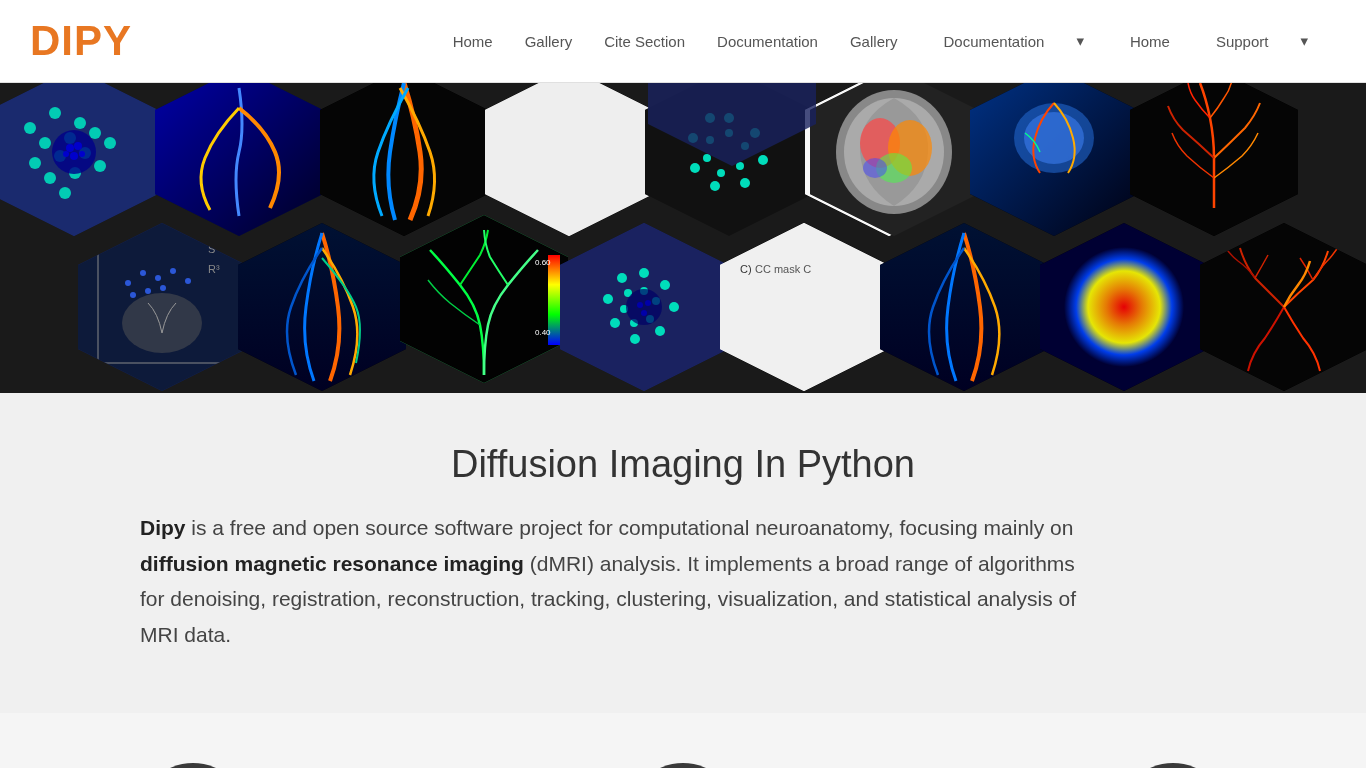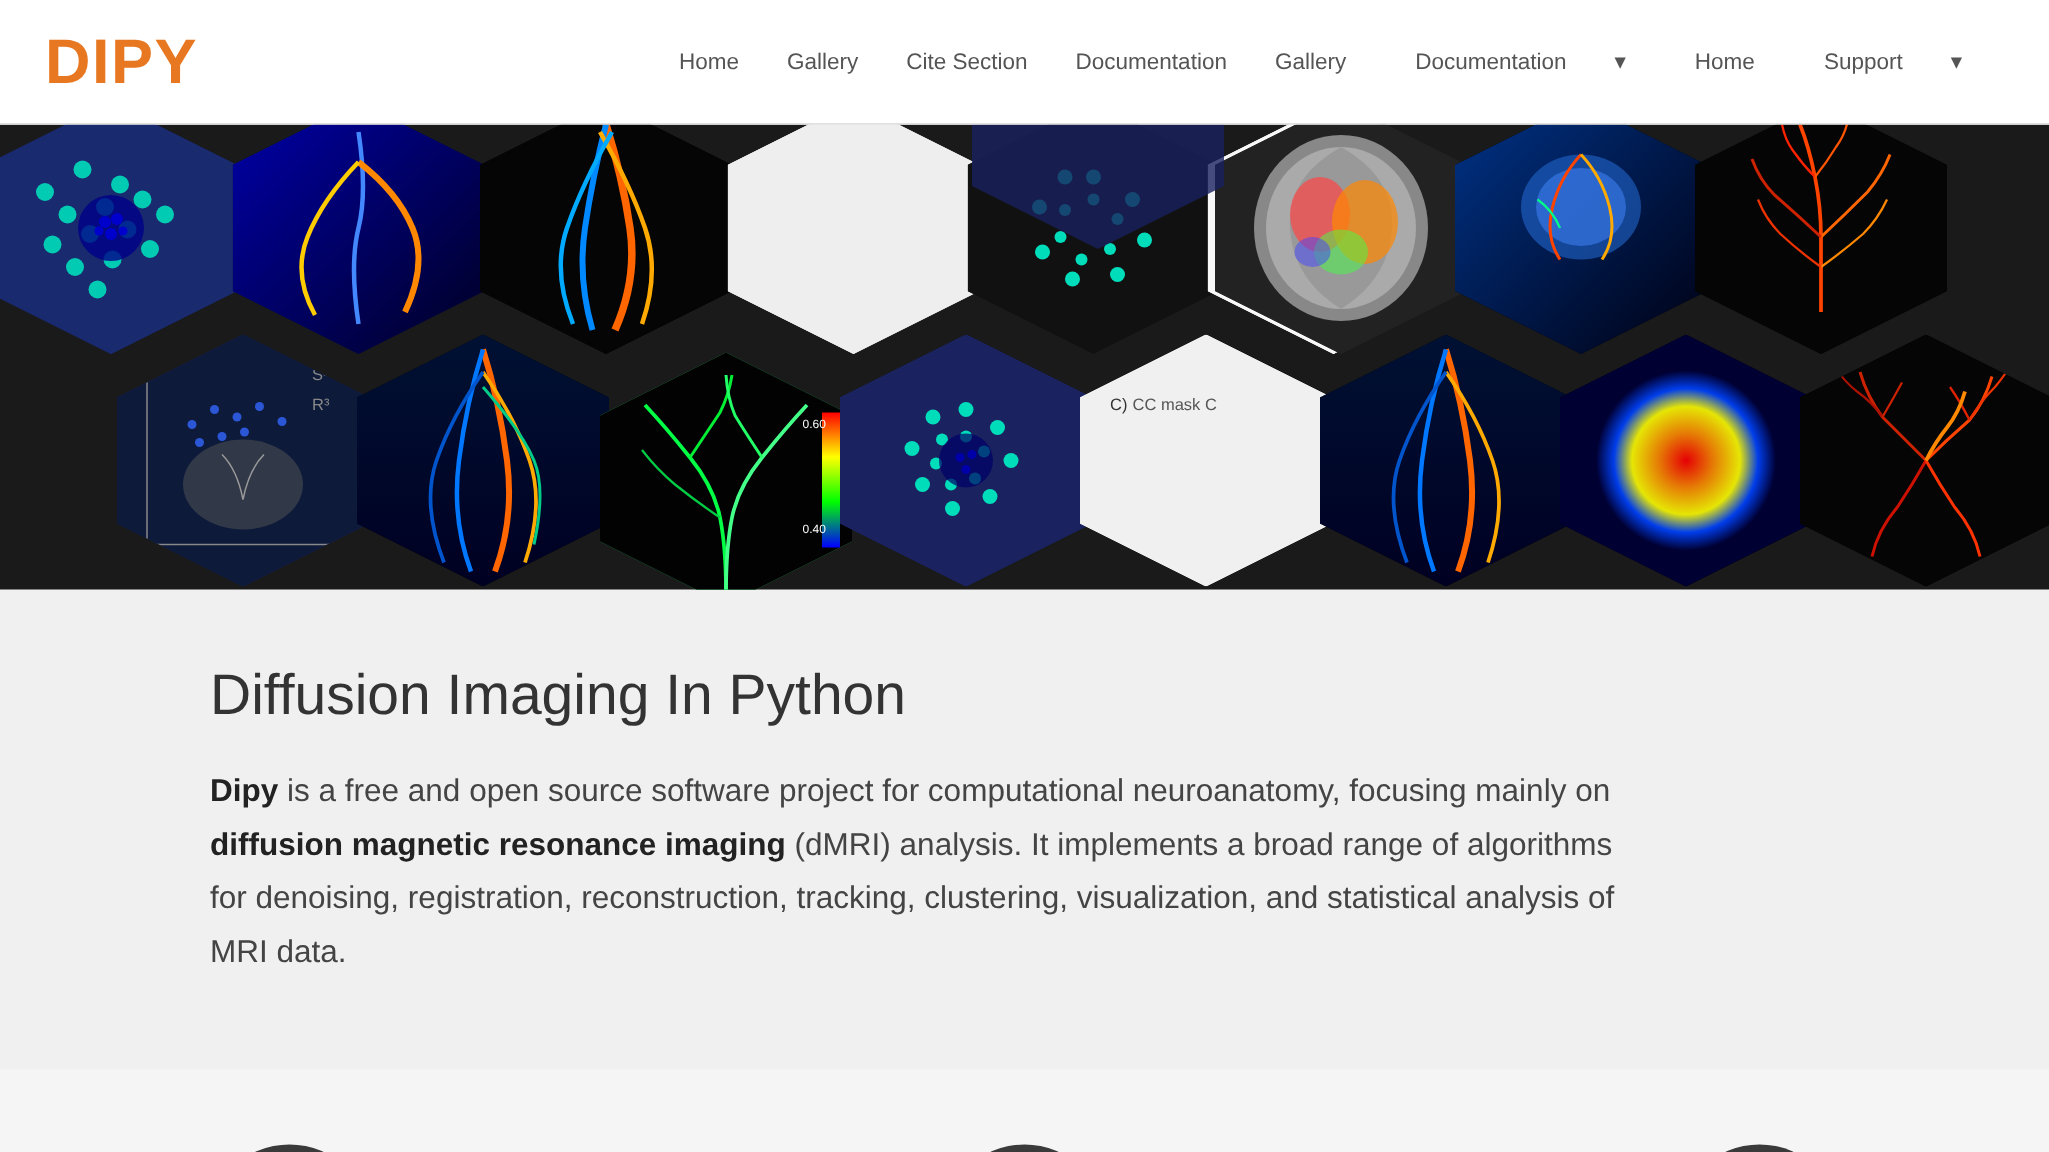--- a/index.html
+++ b/index.html
@@ -67,20 +67,21 @@
     .content-section {
       background: #f0f0f0;
       padding: 50px 140px 60px 140px;
     }
 
     .page-title {
       font-size: 38px;
       font-weight: 300;
       color: #333;
       margin-bottom: 24px;
+      text-align: center;
     }
 
     .page-description {
       font-size: 21px;
       line-height: 1.7;
       color: #444;
       max-width: 950px;
     }
     .page-description strong {
       font-weight: 700;
@@ -324,21 +325,21 @@
       </defs>
       <rect width="168" height="168" fill="url(#gr2)"></rect>
       <path d="M84,10 Q95,45 100,84 Q105,123 92,158" stroke="#ff6600" stroke-width="4" fill="none"></path>
       <path d="M84,10 Q73,45 68,84 Q63,123 76,158" stroke="#0077ff" stroke-width="3" fill="none"></path>
       <path d="M84,25 Q105,55 115,84 Q125,113 112,152" stroke="#ffaa00" stroke-width="2.5" fill="none"></path>
       <path d="M84,25 Q63,55 53,84 Q43,113 58,152" stroke="#0055cc" stroke-width="2.5" fill="none"></path>
       <path d="M84,35 Q110,65 118,84 Q126,103 118,140" stroke="#00cc88" stroke-width="2" fill="none"></path>
     </svg>
   </div>
 
-  <div class="hex" style="left:400px;top:152px;background:#22c55e;">
+  <div class="hex" style="left:400px;top:132px;background:#22c55e;">
     <svg width="168" height="168" viewBox="0 0 168 168">
       <rect width="168" height="168" fill="#020202"></rect>
 
       <path d="M84,160 Q84,130 80,110 Q76,90 60,70 Q44,50 30,35" stroke="#00ff44" stroke-width="2.5" fill="none"></path>
       <path d="M84,160 Q84,130 88,110 Q92,90 108,70 Q124,50 138,35" stroke="#44ff88" stroke-width="2.5" fill="none"></path>
       <path d="M60,70 Q70,55 80,40 Q86,28 88,15" stroke="#00ee33" stroke-width="2" fill="none"></path>
       <path d="M108,70 Q98,55 90,42 Q85,30 84,15" stroke="#22ff66" stroke-width="2" fill="none"></path>
       <path d="M80,110 Q65,100 50,88 Q38,78 28,65" stroke="#00cc44" stroke-width="1.5" fill="none"></path>
 
       <defs>

